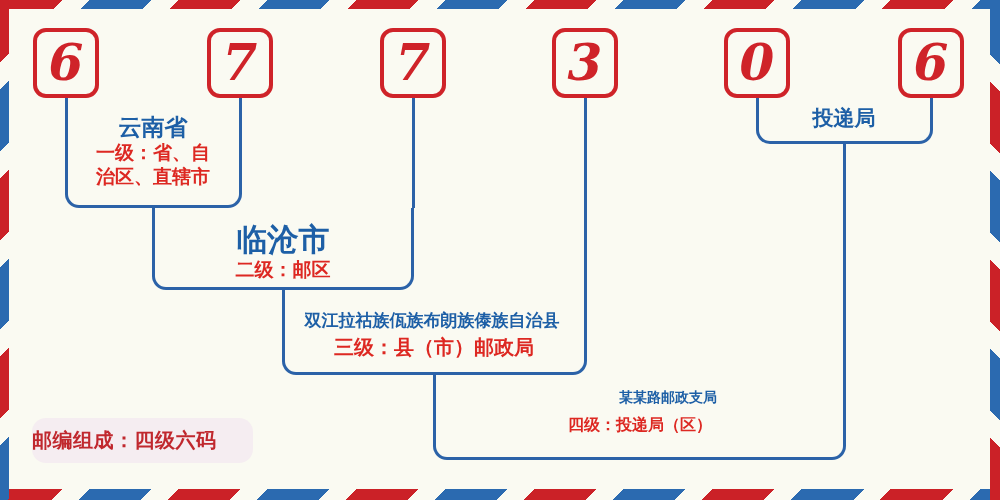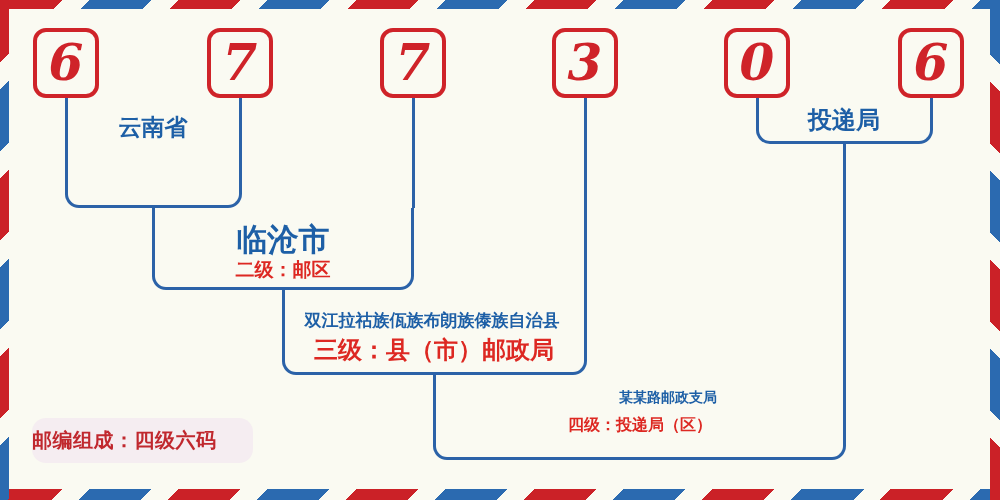--- a/index.html
+++ b/index.html
@@ -56,24 +56,24 @@
   
   .lbl{position:absolute;transform:translateX(-50%);white-space:nowrap;}
   .name{color:var(--name-blue,#1d5fa6);font-weight:bold;}
   .desc{color:var(--desc-red,#dd2822);font-weight:bold;line-height:1.25;}
   .l1n{left:153px;top:112px;font-size:23px;}
   .l1d{left:153px;top:141px;font-size:19px;}
   .l1d span{display:block;}
   .l2n{left:283px;top:219px;font-size:31px;}
   .l2d{left:283px;top:258px;font-size:19px;}
   .l3n{left:432px;top:309px;font-size:17px;}
-  .l3d{left:434px;top:335px;font-size:24px;}
+  .l3d{left:434px;top:335px;font-size:20px;}
   .l4n{left:668px;top:389px;font-size:14px;}
   .l4d{left:640px;top:415px;font-size:16px;}
-  .l5n{left:844px;top:104px;font-size:24px;}
+  .l5n{left:844px;top:104px;font-size:21px;}
   
   .badge{
     position:absolute;left:32px;top:418px;width:221px;height:45px;
     background:var(--badge-bg,#f5edf1);border-radius:14px;
     display:flex;align-items:center;justify-content:flex-start;
   }
   .badge-text{
     color:var(--badge-text,#c0282e);font-weight:bold;font-size:20px;
     letter-spacing:0.5px;white-space:nowrap;
   }
@@ -111,20 +111,22 @@
   <div class="bracket b2"></div>
   <div class="bracket b3"></div>
   <div class="bracket b4"></div>
   <div class="bracket b5"></div>
   <div class="dropline dl3"></div>
   <div class="dropline dl4"></div>
   <div class="dropline dl5"></div>
 
   <div class="lbl name l1n">云南省</div>
   <div class="lbl desc l1d">
+    <span>一级：省、自</span>
+    <span>治区、直辖市</span>
   </div>
 
   <div class="lbl name l2n">临沧市</div>
   <div class="lbl desc l2d">二级：邮区</div>
 
   <div class="lbl name l3n">双江拉祜族佤族布朗族傣族自治县</div>
   <div class="lbl desc l3d">三级：县（市）邮政局</div>
 
   <div class="lbl name l4n">某某路邮政支局</div>
   <div class="lbl desc l4d">四级：投递局（区）</div>

